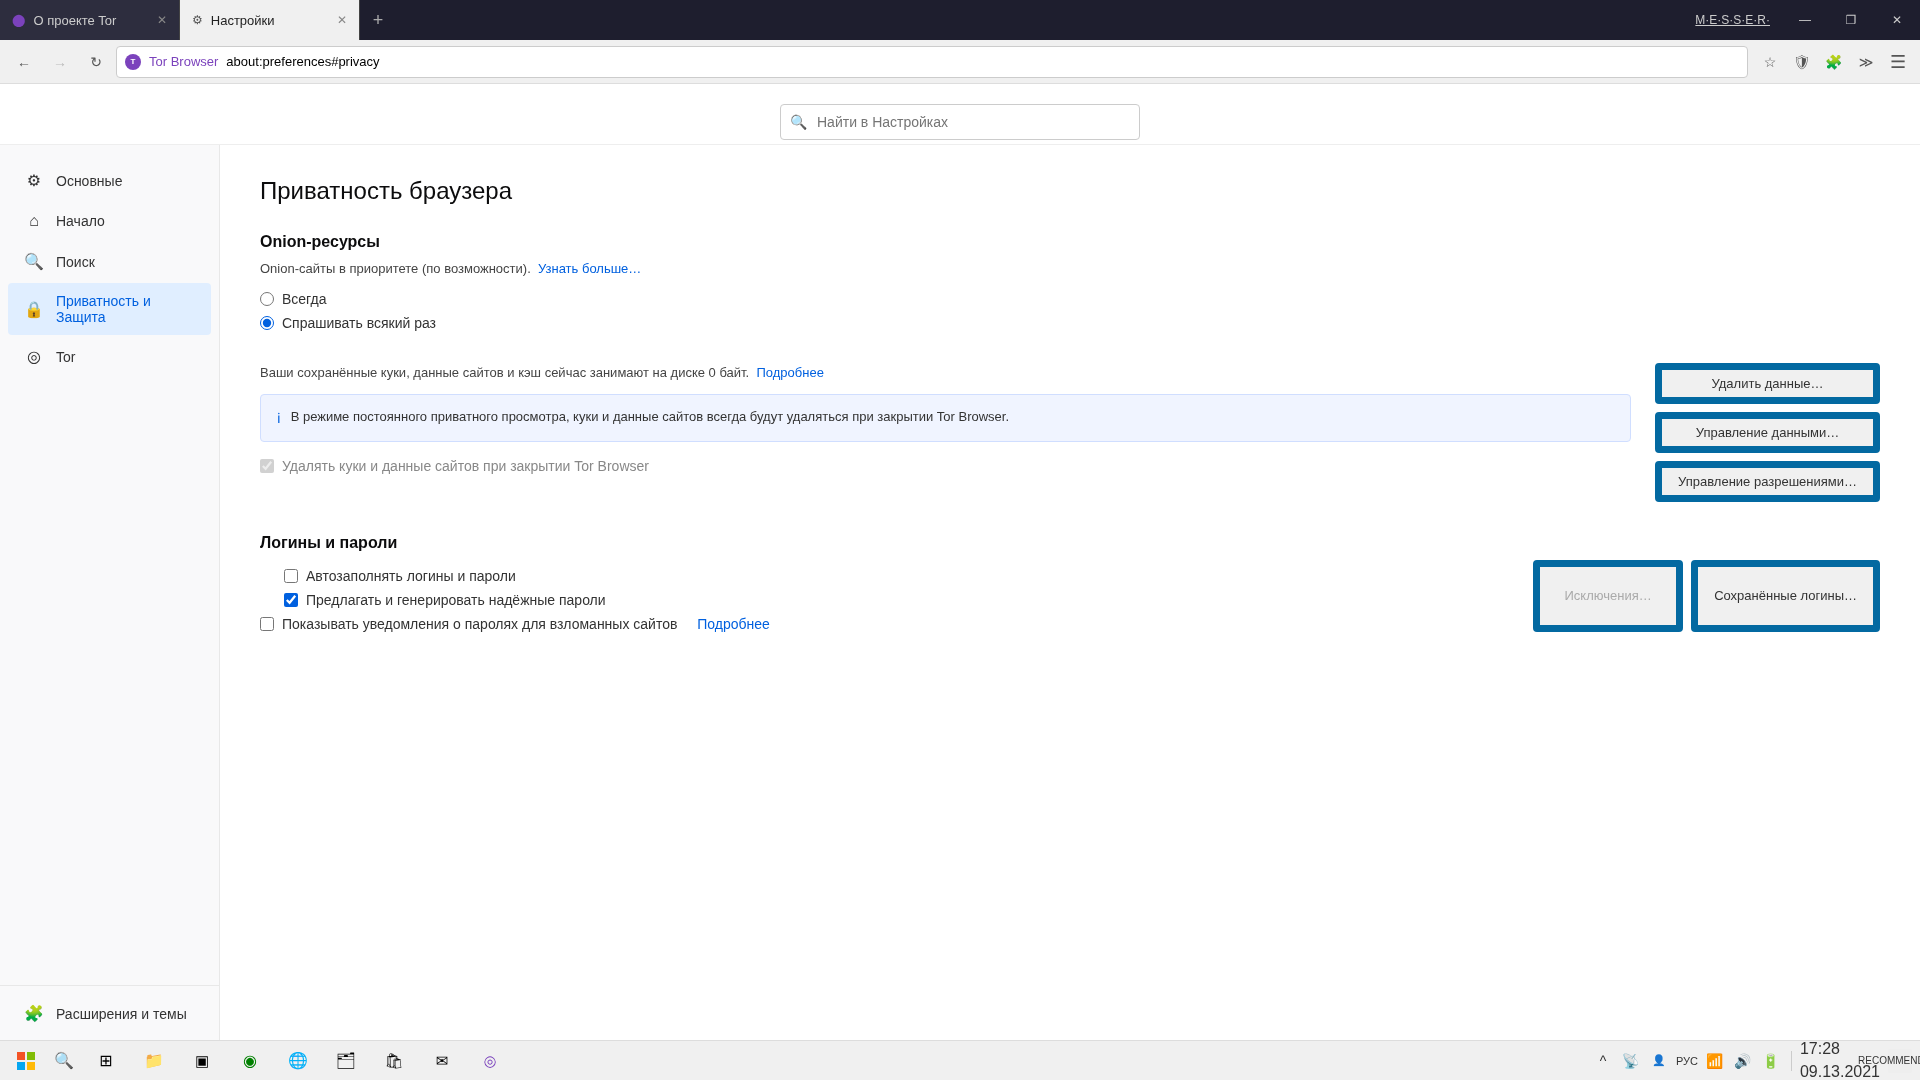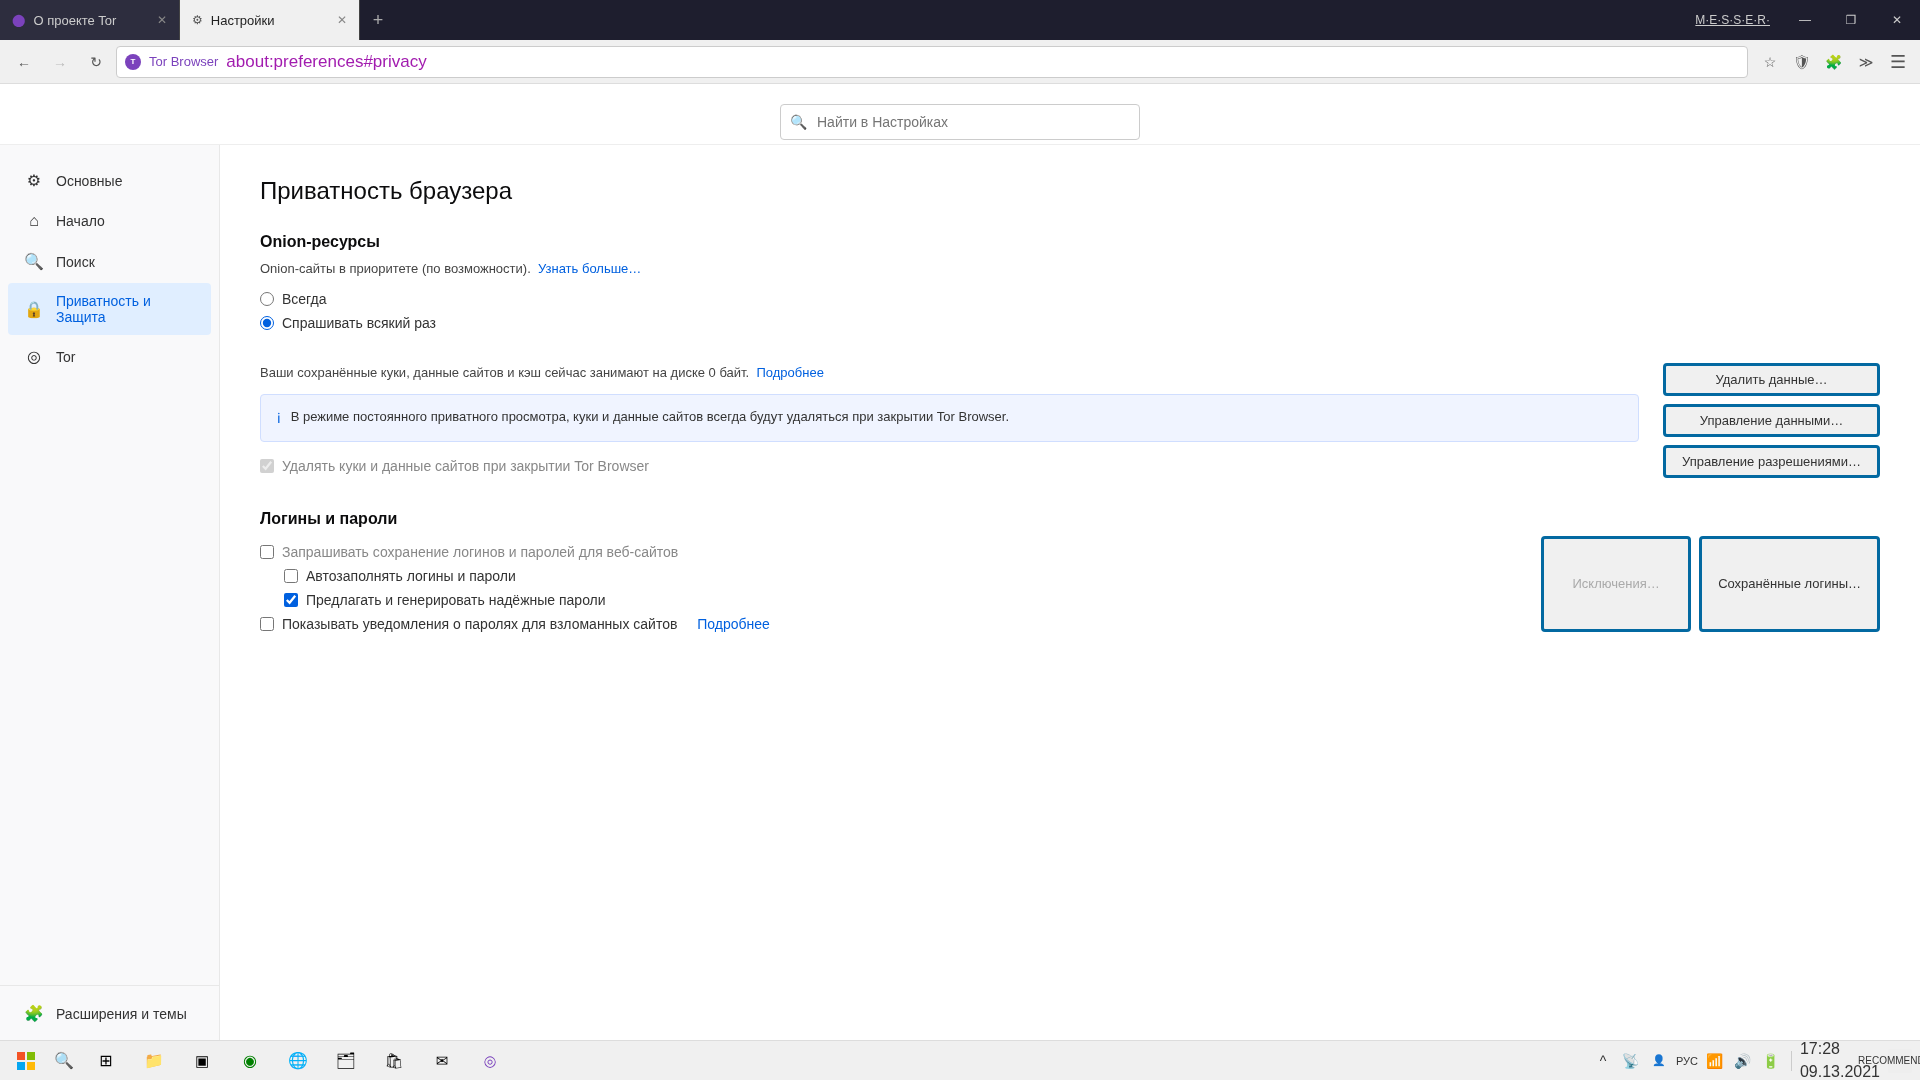--- a/index.html
+++ b/index.html
@@ -310,21 +310,21 @@
       width: 14px;
       height: 14px;
       accent-color: #0060df;
     }
     .checkbox-item.enabled { color: #333; }
 
     
     .btn {
       padding: 6px 16px;
       font-size: 13px;
-      border: 3px solid #0369a1;
+      border: 7px solid #0369a1;
       border-radius: 4px;
       background: #f0f0f0;
       cursor: pointer;
       white-space: nowrap;
       color: #333;
       min-width: 150px;
       text-align: center;
     }
     .btn.disabled { color: #aaa; cursor: default; }
 
@@ -455,21 +455,21 @@
 
 <div class="nav-bar">
   <button class="nav-btn">←</button>
   <button class="nav-btn disabled">→</button>
   <button class="nav-btn">↻</button>
   <div class="address-bar">
     <div class="tor-icon">
       <span style="font-size:8px; font-weight:bold;">T</span>
     </div>
     <span style="color:#7b42bc; font-size:13px;">Tor Browser</span>
-    <span style="color:#a21caf; font-size:17px;">about:preferences#privacy</span>
+    <span style="color:#000000; font-size:13px;">about:preferences#privacy</span>
   </div>
   <div class="nav-icons">
     <button class="nav-icon-btn">☆</button>
     <button class="nav-icon-btn">🛡</button>
     <button class="nav-icon-btn">🧩</button>
     <button class="nav-icon-btn">≫</button>
     <button class="nav-icon-btn" style="font-size:18px;">☰</button>
   </div>
 </div>
 
@@ -558,24 +558,20 @@
           <button class="btn">Управление данными…</button>
           <button class="btn">Управление разрешениями…</button>
         </div>
       </div>
     </div>
 
     <div class="section logins-section">
       <div class="section-title">Логины и пароли</div>
       <div class="logins-layout">
         <div class="logins-left">
-          <label class="checkbox-item">
-            <input type="checkbox" style="">
-            <span>Запрашивать сохранение логинов и паролей для веб-сайтов</span>
-          </label>
           <label class="checkbox-item enabled" style="padding-left:24px;">
             <input type="checkbox" style="">
             <span>Автозаполнять логины и пароли</span>
           </label>
           <label class="checkbox-item enabled" style="padding-left:24px;margin-top:8px;">
             <input type="checkbox" checked="" style="">
             <span>Предлагать и генерировать надёжные пароли</span>
           </label>
           <label class="checkbox-item enabled">
             <input type="checkbox" style="">

